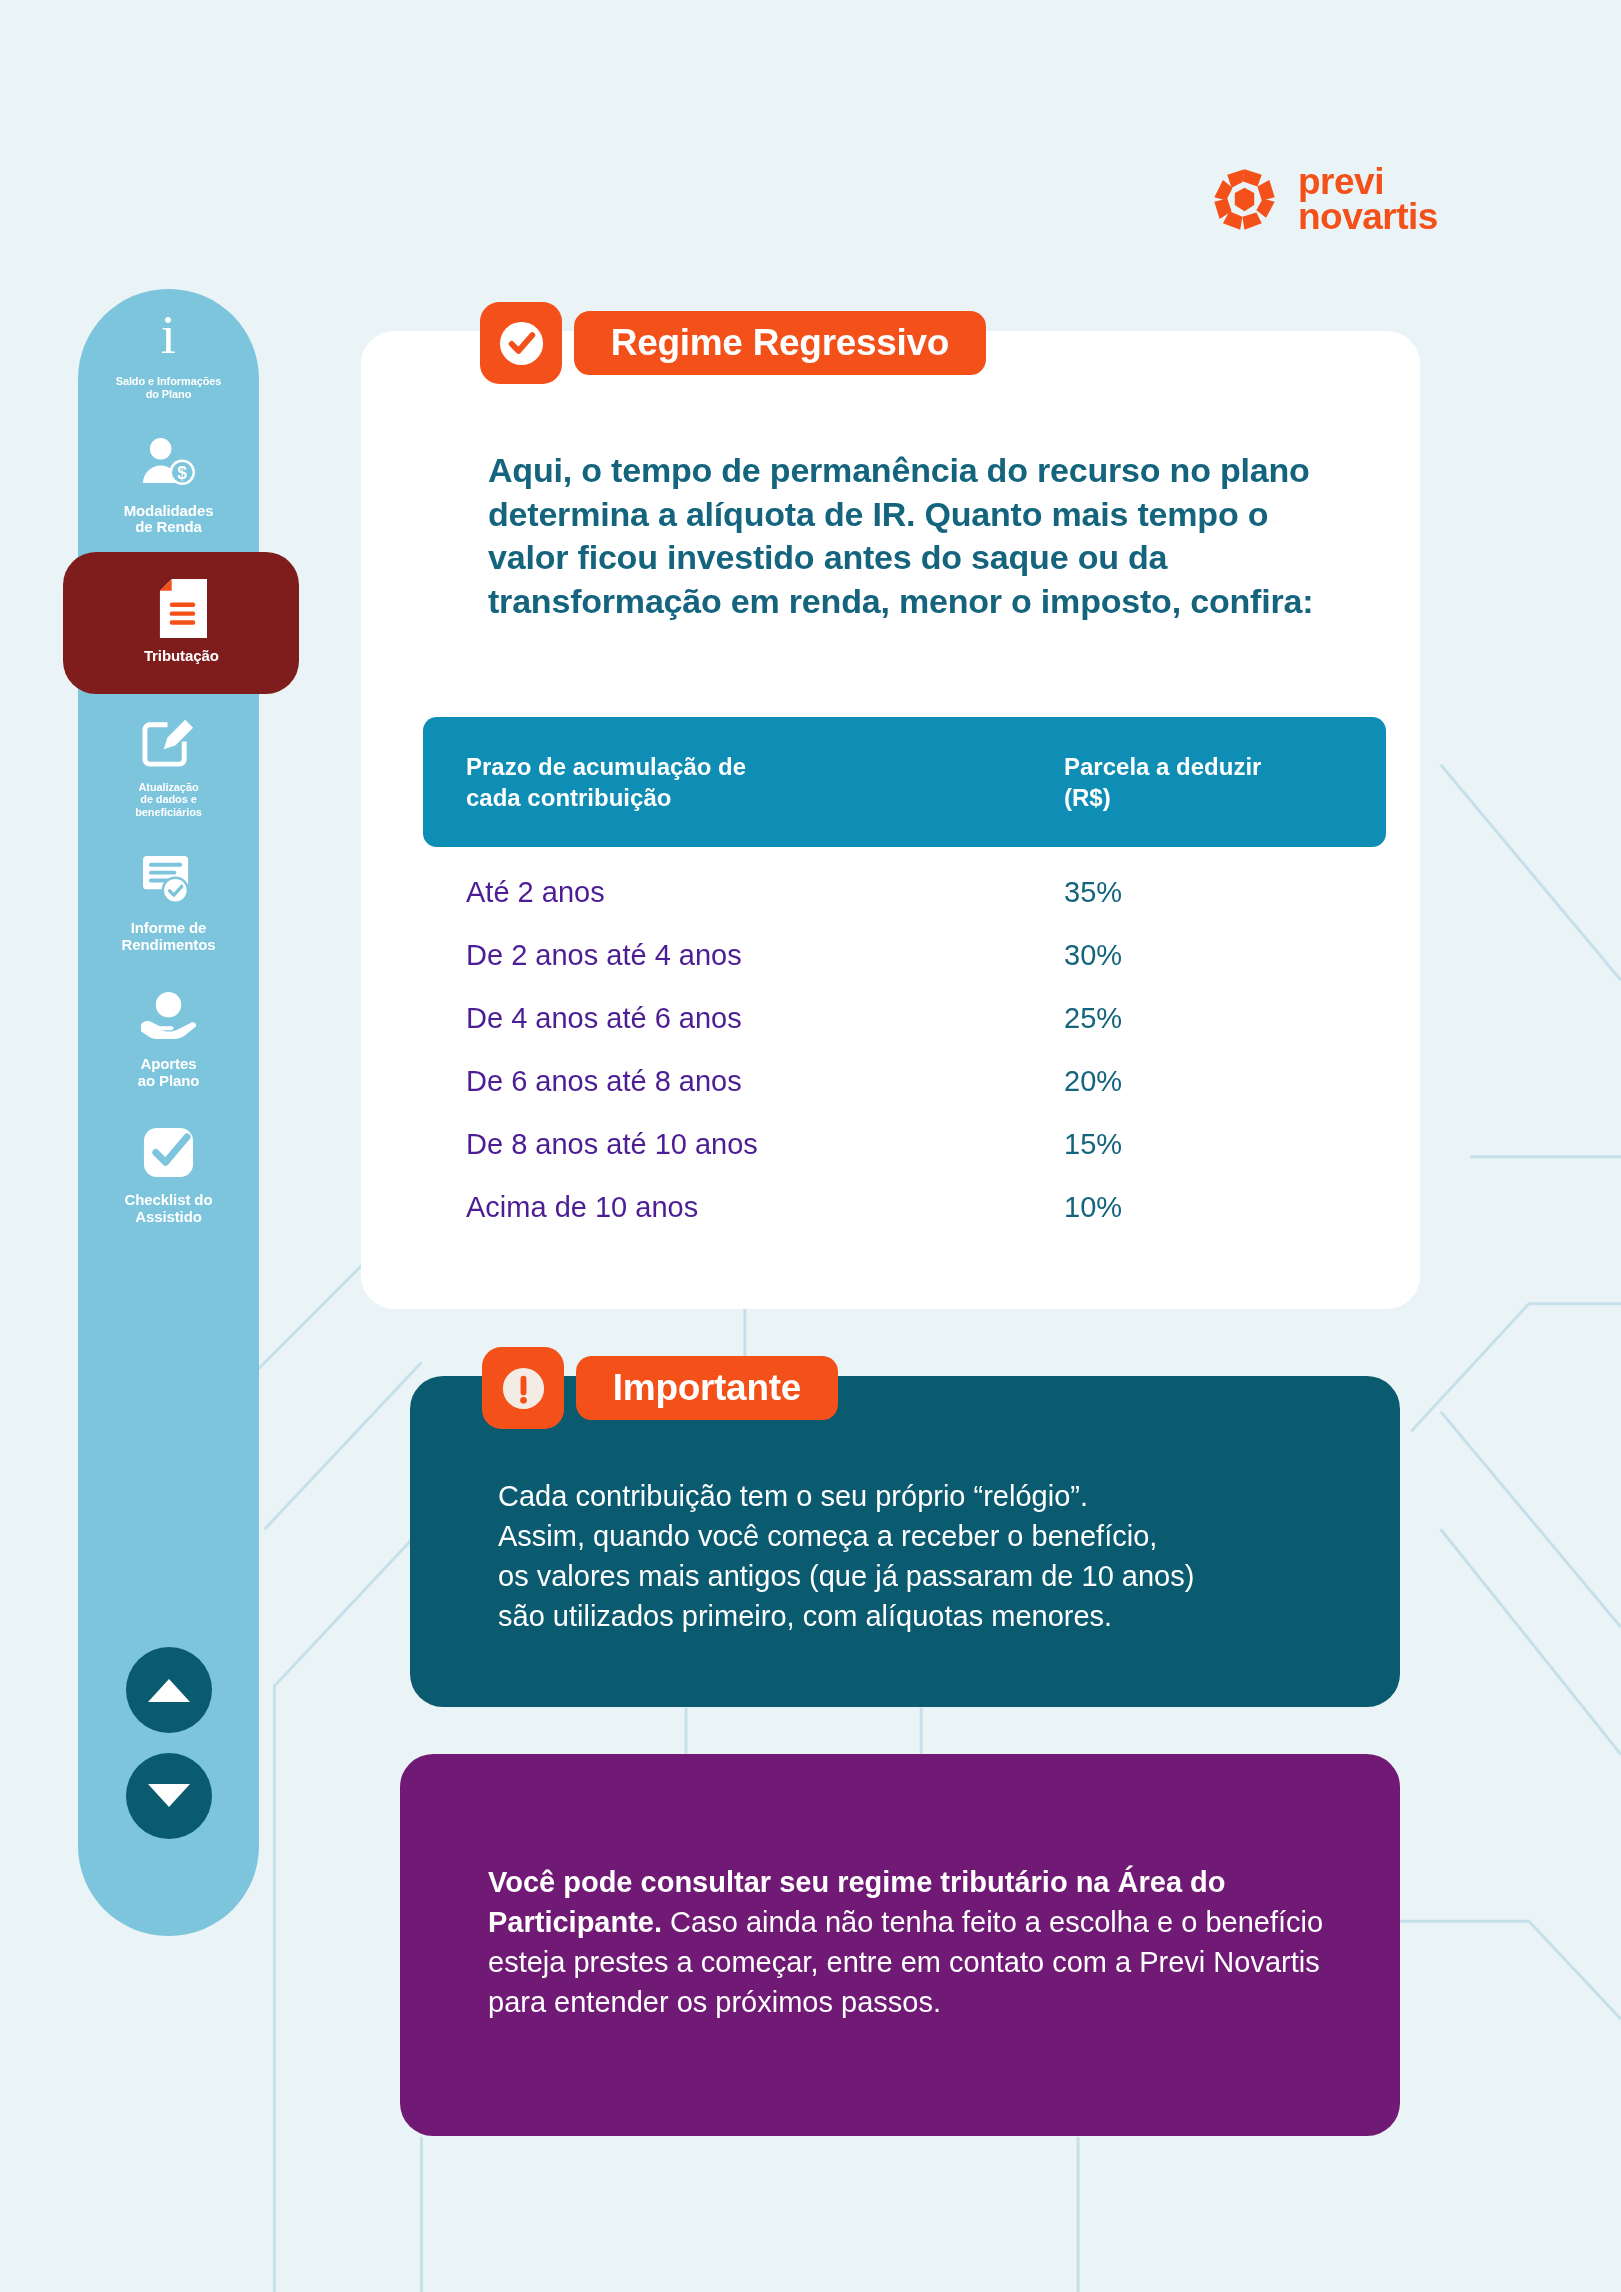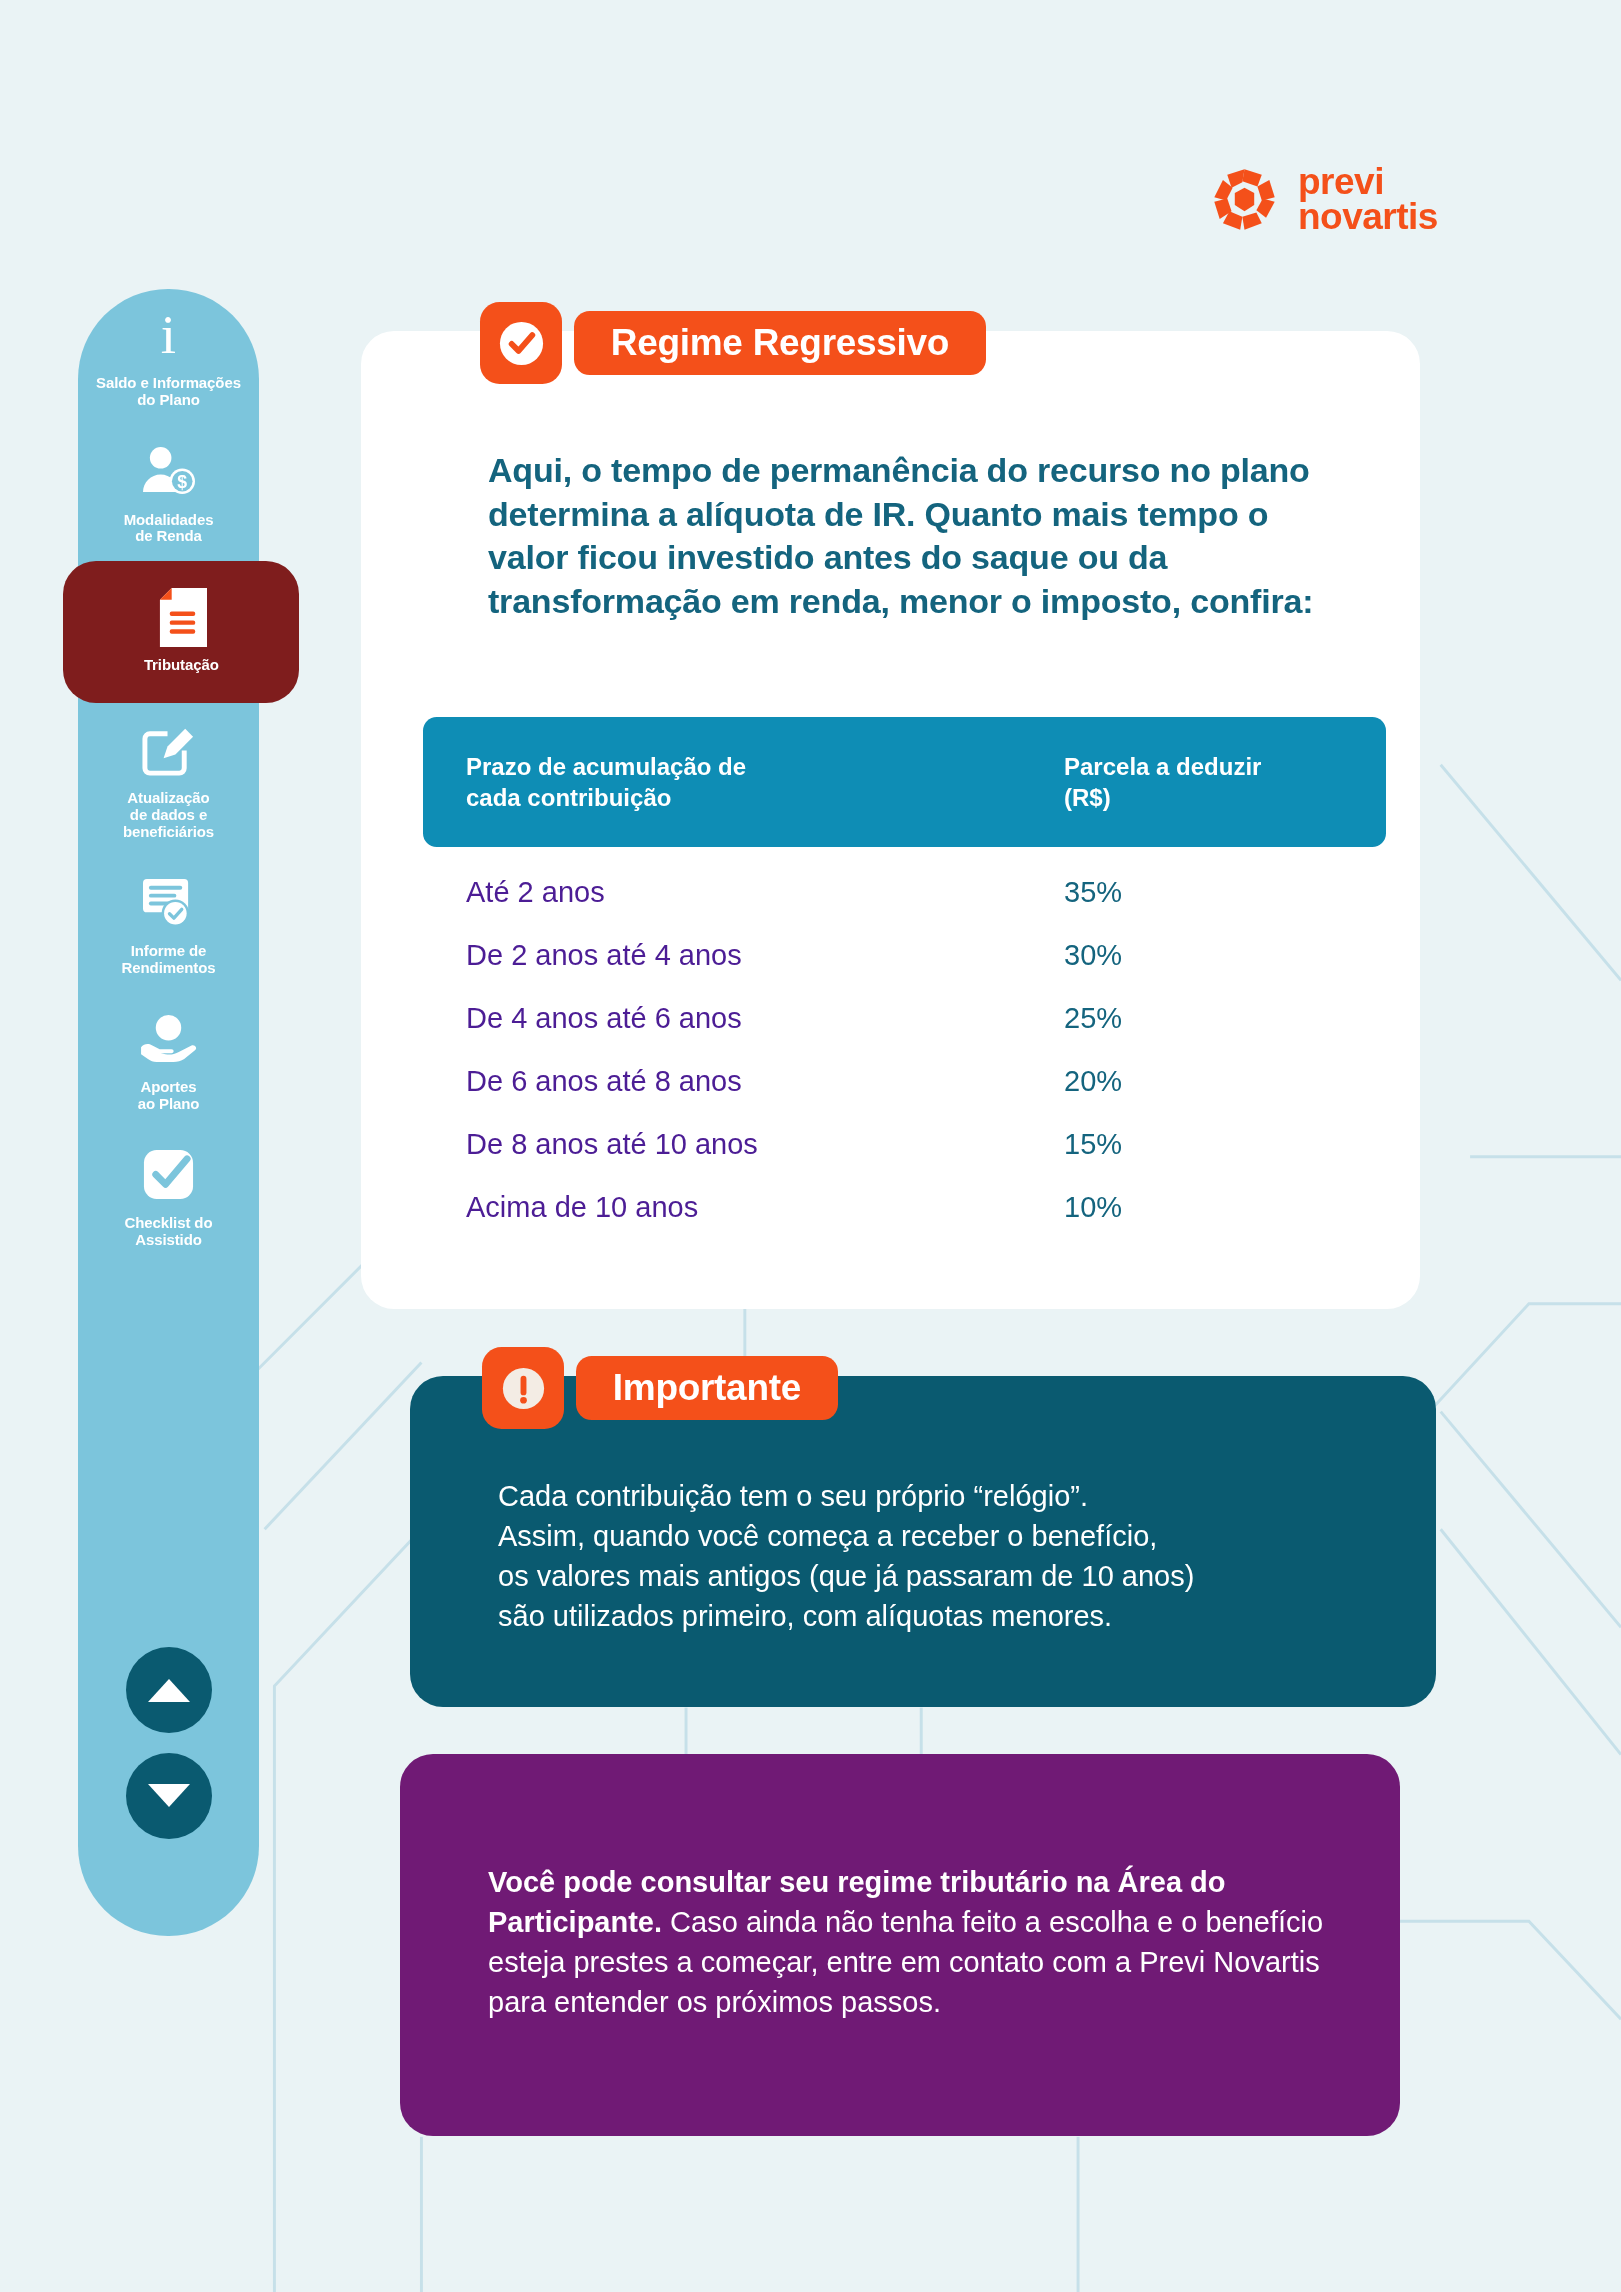--- a/index.html
+++ b/index.html
@@ -42,21 +42,21 @@
   }
   .nav-icon{
     width:61px;height:61px;display:flex;align-items:center;justify-content:center;
     margin-bottom:9.8px;
   }
   .nav-icon svg{display:block;}
   .nav-label{
     color:#ffffff;font-size:15px;font-weight:bold;line-height:1.13;
     letter-spacing:-0.1px;white-space:pre-line;
   }
-  .nav-label.wide{font-size:15px;}
+  .nav-label.wide{font-size:11px;}
 
   .nav-arrows{position:absolute;left:0;top:1358px;width:181px;
     display:flex;flex-direction:column;align-items:center;gap:19.6px;}
   .arrow-btn{
     width:86px;height:86px;border-radius:50%;background:#0a5a70;
     display:flex;align-items:center;justify-content:center;cursor:pointer;
     border:none;padding:0;
   }
   .arrow-up{width:0;height:0;border-left:21.6px solid transparent;border-right:21.6px solid transparent;border-bottom:23.5px solid #fff;}
   .arrow-down{width:0;height:0;border-left:21.6px solid transparent;border-right:21.6px solid transparent;border-top:23.5px solid #fff;}
@@ -94,21 +94,21 @@
   .t-head .th{color:#ffffff;font-size:24px;font-weight:bold;line-height:1.3;white-space:pre-line;}
   .th.c1{flex:0 0 598px;}
   .th.c2{flex:1;}
   .t-rows{padding:21.6px 43px 0;}
   .t-row{display:flex;align-items:baseline;height:63px;}
   .t-row .c1{flex:0 0 598px;color:#4c1d95;font-size:29px;line-height:1.1;margin-top:8px;}
   .t-row .c2{flex:1;color:#14647e;font-size:29px;line-height:1.1;}
 
   
   .callout{position:absolute;border-radius:33px;z-index:3;}
-  .callout.importante{left:410px;top:1376px;width:990px;height:331px;background:#0a5a70;padding-left:36px;}
+  .callout.importante{left:410px;top:1376px;width:990px;height:331px;background:#0a5a70;}
   .callout.dica{left:400px;top:1754px;width:1000px;height:382px;background:#701a75;}
   .callout-text{
     position:absolute;left:88px;top:100px;width:863px;color:#ffffff;
     font-size:29px;line-height:1.38;margin:0;white-space:pre-line;
   }
   .callout.dica .callout-text{left:88px;top:108px;width:863px;}
   .callout-text b{font-weight:bold;}
 
   .badge-importante{left:482px;top:1347px;}
   .badge-dica{left:480px;top:1723px;}

